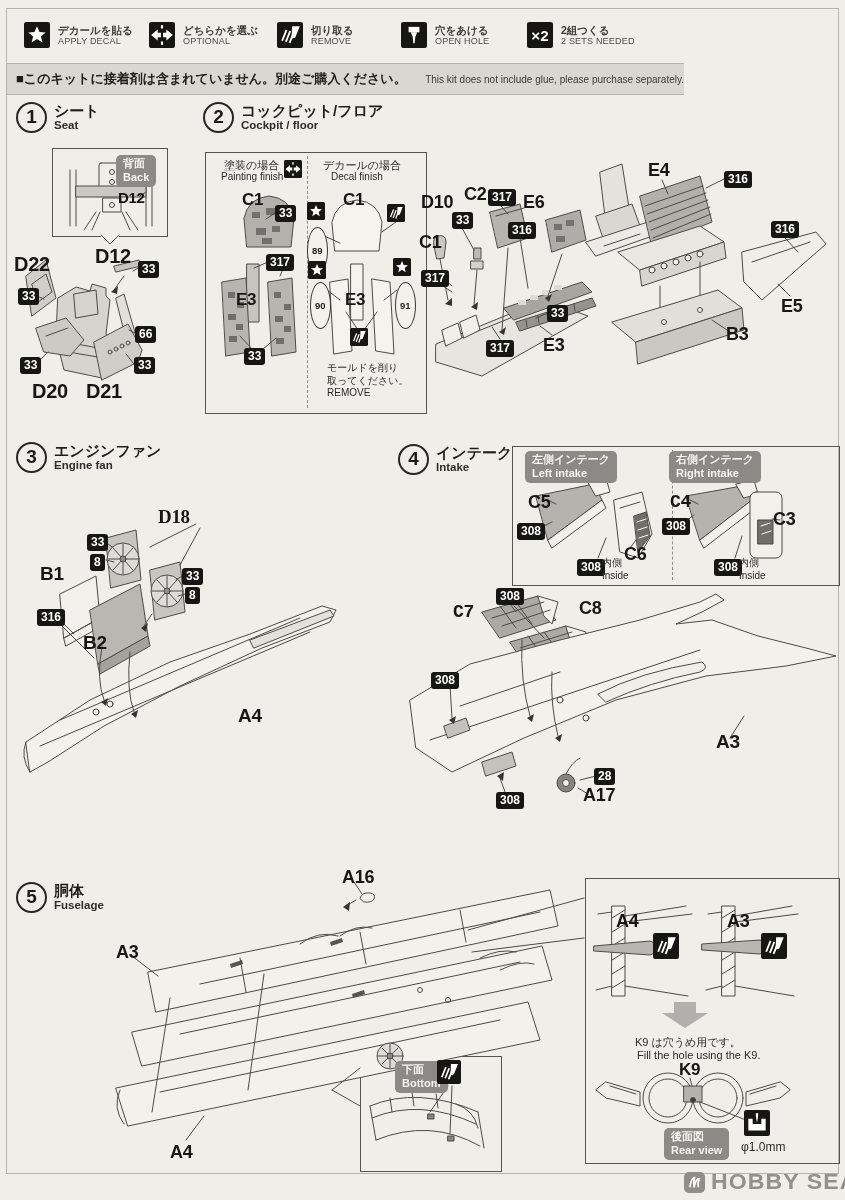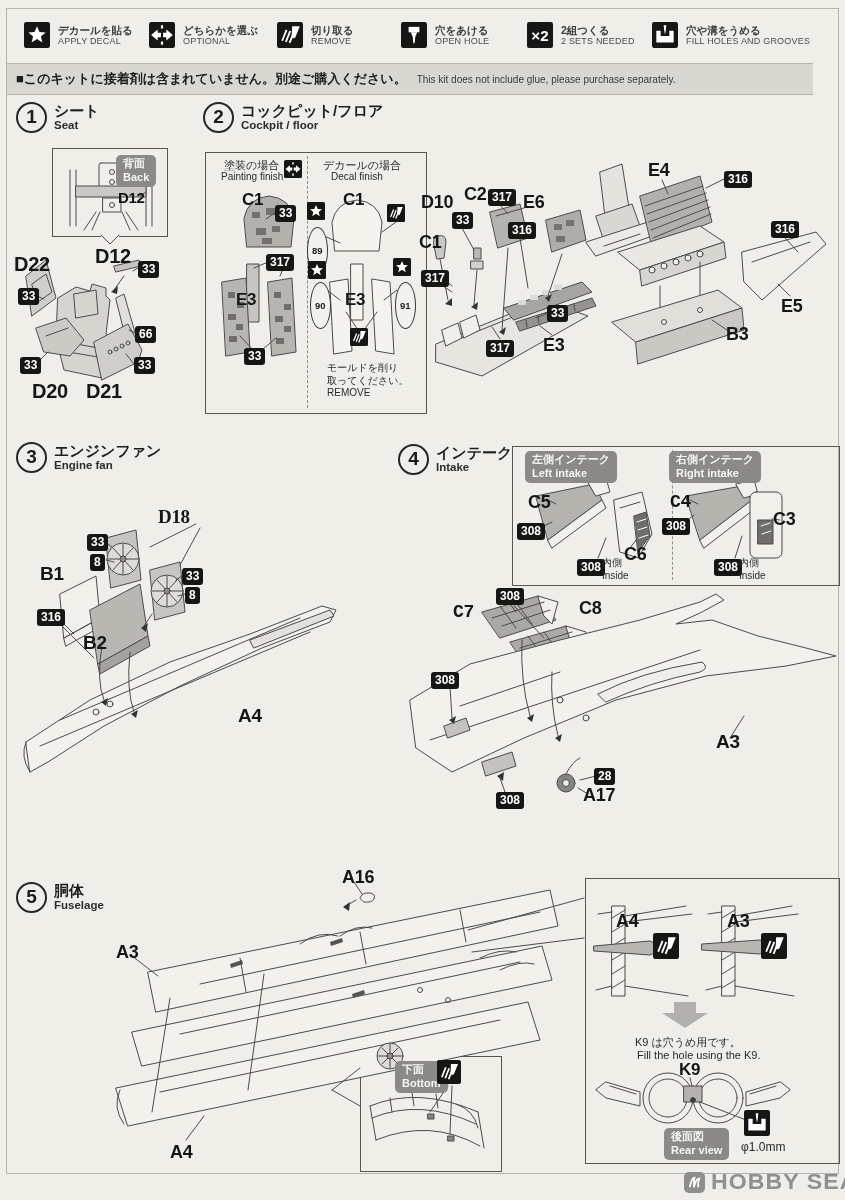--- a/index.html
+++ b/index.html
@@ -11,22 +11,22 @@
   .legend-item{display:flex;align-items:center;flex:none;}
   .legend-item:nth-child(1){width:125px}.legend-item:nth-child(2){width:128px}
   .legend-item:nth-child(3){width:124px}.legend-item:nth-child(4){width:126px}
   .legend-item:nth-child(5){width:125px}.legend-item:nth-child(6){width:170px}
   .lg-ico{width:26px;height:26px;flex:none;}
   .lg-ico svg{width:100%;height:100%;display:block;}
   .lg-tx{margin-left:8px;line-height:1.15;}
   .lg-jp{font-size:10.5px;font-weight:bold;color:#3a3a38;white-space:nowrap;}
   .lg-en{font-size:9px;color:#4a4a48;letter-spacing:.2px;white-space:nowrap;}
   
-  .notice{position:absolute;left:7px;top:63px;width:806px;height:30px;background:#d8d7d2;
-          border-top:1px solid #b5b4af;border-bottom:1px solid #b5b4af;display:flex;align-items:center;}
+  .notice{position:absolute;left:7px;top:63px;width:677px;height:30px;background:#d8d7d2;
+          border-top:1px solid #b5b4af;border-bottom:1px solid #b5b4af;display:flex;align-items:center;justify-content:space-between;}
   .notice-jp{font-size:13px;font-weight:bold;margin-left:9px;color:#1d1d1b;white-space:nowrap;}
   .notice-en{font-size:10px;margin-left:10px;color:#3a3a38;white-space:nowrap;}
   
   .stephdr{position:absolute;display:flex;align-items:flex-start;}
   .stepnum{width:27px;height:27px;border:2.5px solid #26262 4;border:2.5px solid #262624;border-radius:50%;
            font-size:19px;font-weight:bold;text-align:center;line-height:26px;color:#1b1b19;background:transparent;flex:none;}
   .steptit{margin-left:7px;line-height:1.15;}
   .st-jp{font-size:15px;font-weight:bold;color:#1d1d1b;white-space:nowrap;}
   .st-en{font-size:11.5px;font-weight:bold;color:#2c2c2a;white-space:nowrap;}
   
@@ -121,33 +121,20 @@
           <svg viewBox="0 0 24 24">
             <rect x="0" y="0" width="24" height="24" rx="2" fill="#161614"></rect>
     <text x="12" y="17.5" font-size="14" font-weight="bold" fill="#fff" text-anchor="middle" font-family="Liberation Sans, sans-serif">×2</text>
           </svg>
         </span>
         <span class="lg-tx">
           <div class="lg-jp">2組つくる</div>
           <div class="lg-en">2 SETS NEEDED</div>
         </span>
       </div>
-      <div class="legend-item">
-        <span class="lg-ico">
-          <svg viewBox="0 0 24 24">
-            <rect x="0" y="0" width="24" height="24" rx="2" fill="#161614"></rect>
-    <path d="M4,8 L8,8 L8,13 L16,13 L16,8 L20,8 L20,19 L4,19 Z" fill="#fff"></path>
-    <polygon points="10.8,3 13.2,3 12.7,8 12,11.5 11.3,8" fill="#fff"></polygon>
-          </svg>
-        </span>
-        <span class="lg-tx">
-          <div class="lg-jp">穴や溝をうめる</div>
-          <div class="lg-en">FILL HOLES AND GROOVES</div>
-        </span>
-      </div>
     </div>
 
   <div class="notice">
     <span class="notice-jp">■このキットに接着剤は含まれていません。別途ご購入ください。</span>
     <span class="notice-en">This kit does not include glue, please purchase separately.</span>
   </div>
 
   <div class="stephdr" style="left:16px;top:102px;">
     <div class="stepnum">1</div>
     <div class="steptit">

